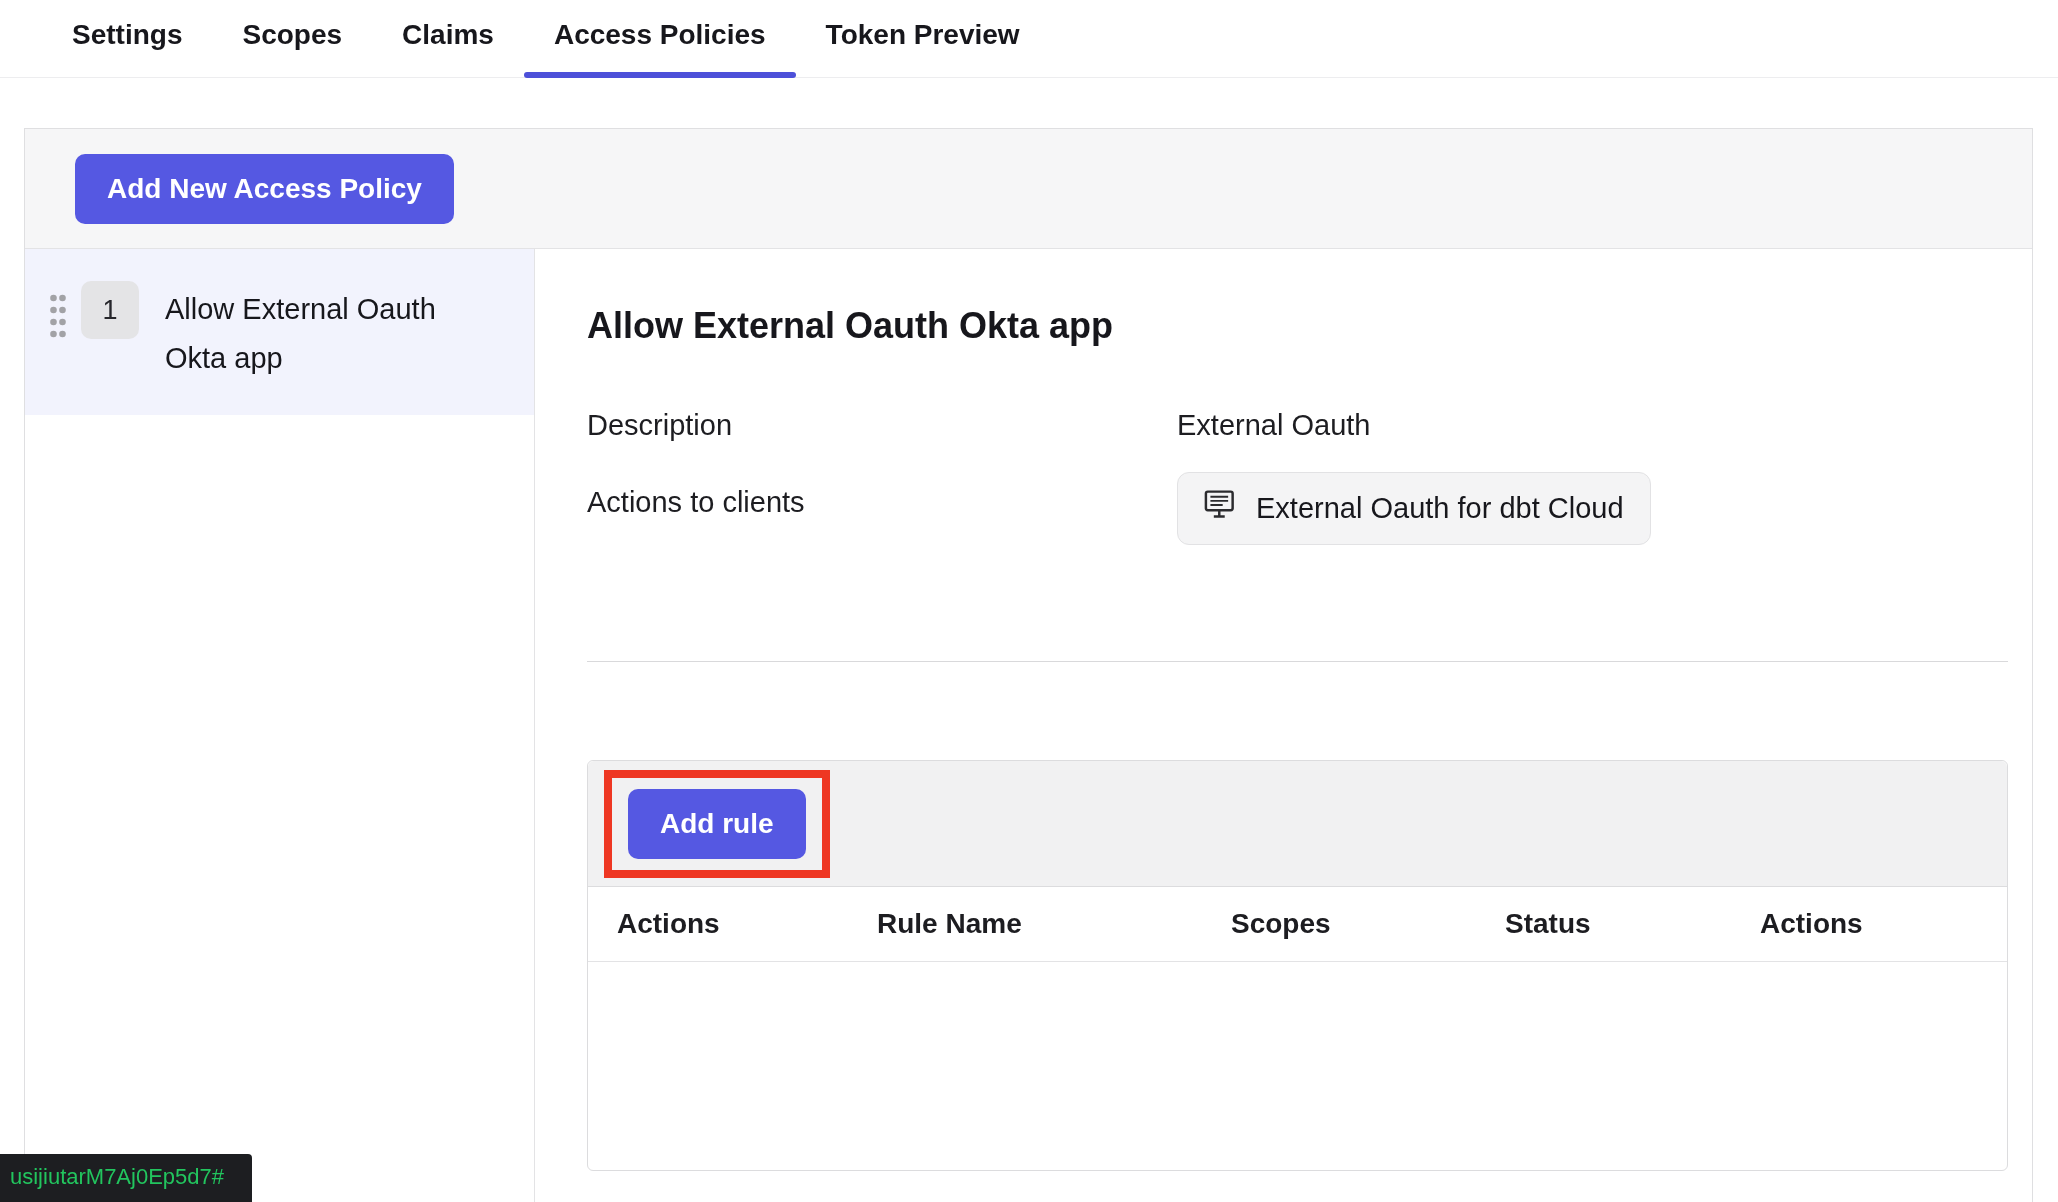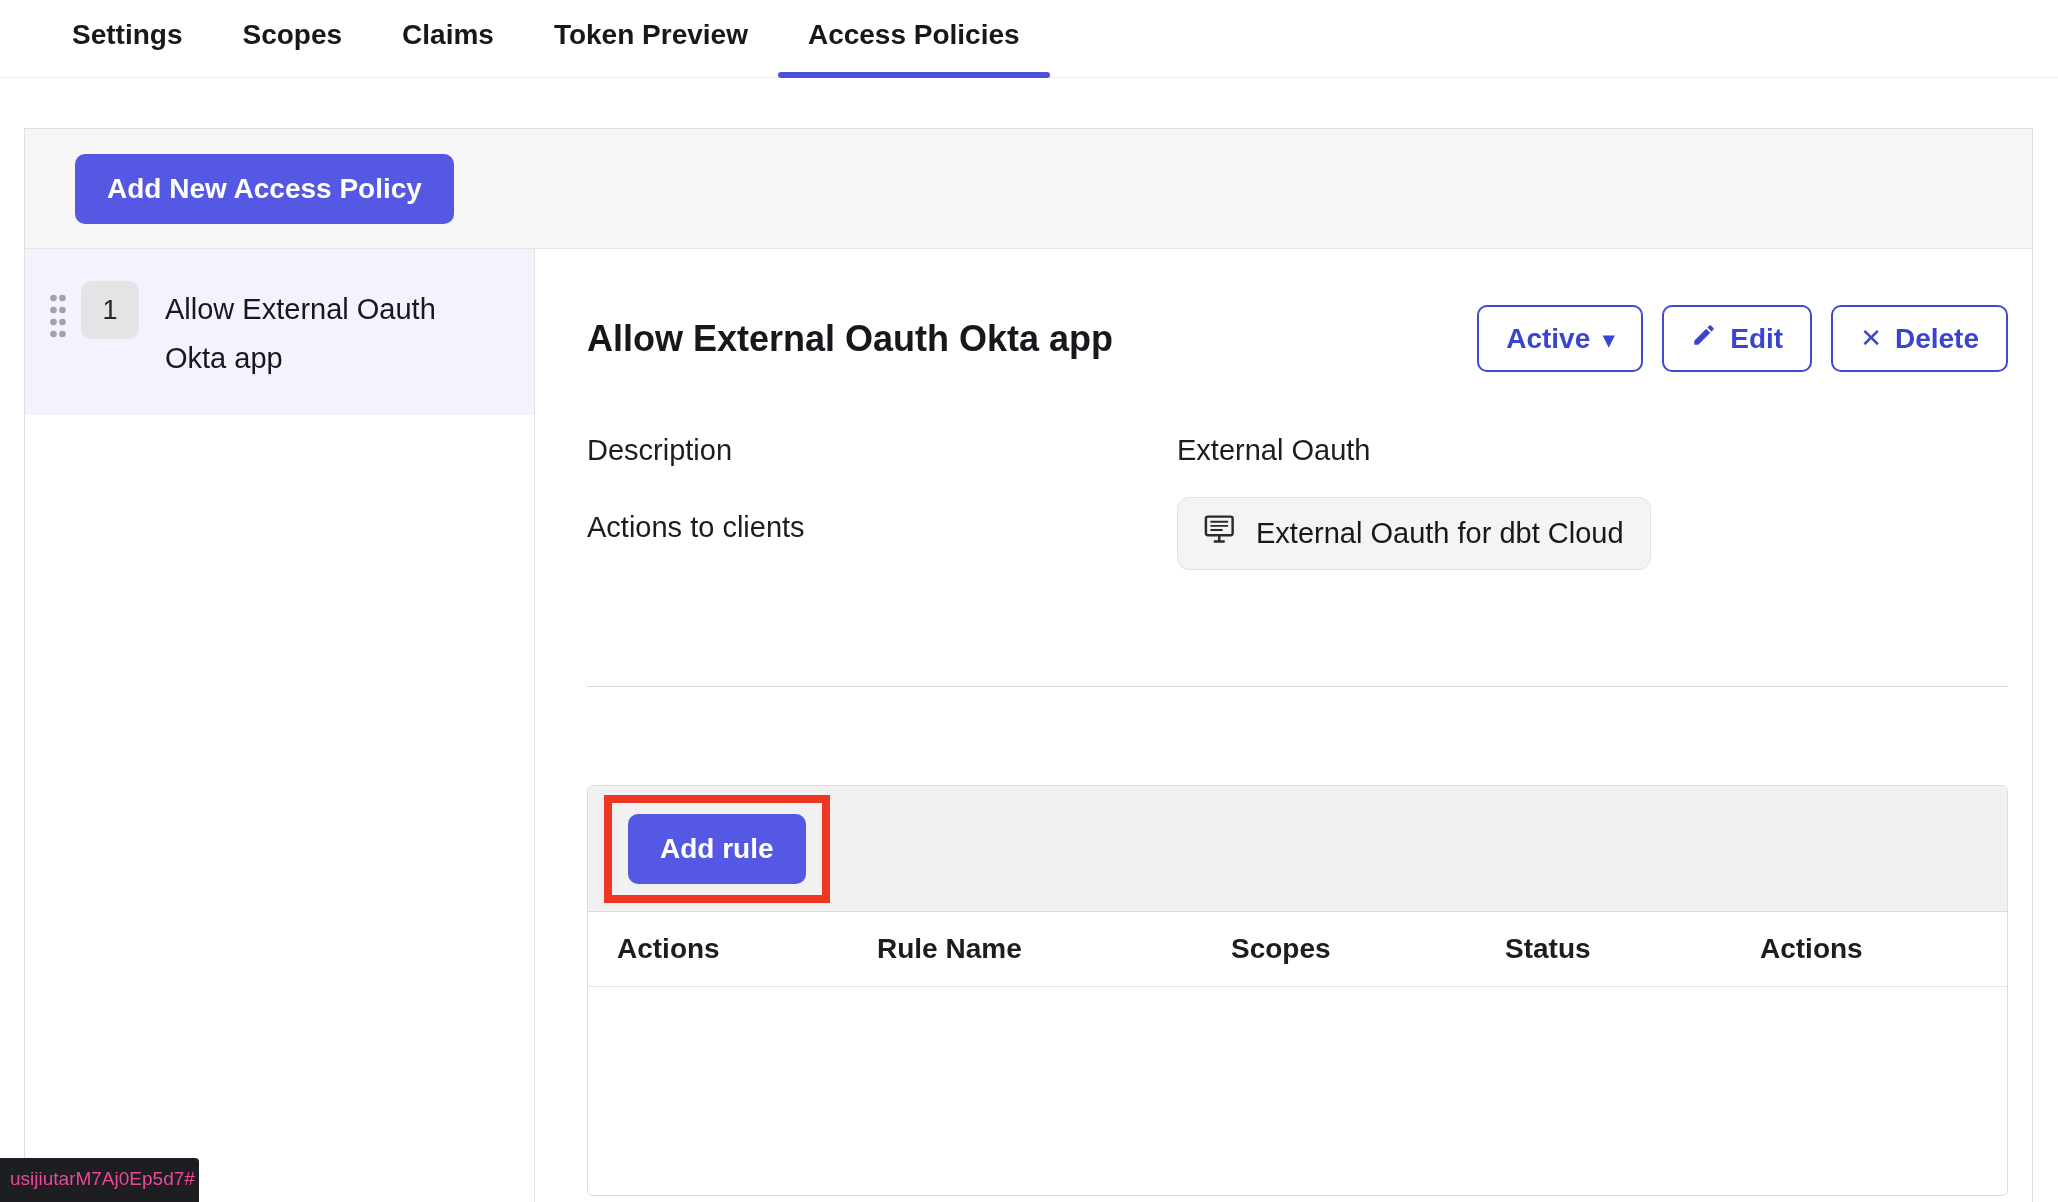--- a/index.html
+++ b/index.html
@@ -188,36 +188,36 @@
     border-bottom: 1px solid #e3e3e5;
   }
   .rules-empty { height: 208px; border-radius: 0 0 6px 6px; }
 
   
   .status-bar {
     position: absolute;
     left: 0;
     bottom: 0;
     background: #1d1e21;
-    color: #ec4899;
-    font-size: 19px;
-    padding: 10px 4px 12px 10px;
+    color: #22c55e;
+    font-size: 22px;
+    padding: 10px 28px 12px 10px;
     border-top-right-radius: 4px;
     white-space: nowrap;
   }
 </style>
 </head>
 <body>
 
 <nav class="tabbar">
   <div class="tab">Settings</div>
   <div class="tab">Scopes</div>
   <div class="tab">Claims</div>
+  <div class="tab active">Access Policies</div>
   <div class="tab">Token Preview</div>
-  <div class="tab active">Access Policies</div>
 </nav>
 
 <section class="panel">
 
   <div class="panel-header">
     <button class="btn-primary">Add New Access Policy</button>
   </div>
 
   <div class="panel-body">
 
@@ -239,38 +239,20 @@
         </span>
         <span class="order-badge">1</span>
         <span class="policy-name">Allow External Oauth Okta app</span>
       </div>
     </aside>
 
     <div class="detail">
 
       <div class="detail-head">
         <h1 class="detail-title">Allow External Oauth Okta app</h1>
-        <div class="btn-group">
-          <button class="btn-outline">
-            <span>Active</span>
-            <span class="caret">▾</span>
-          </button>
-          <button class="btn-outline">
-            <span>
-              <svg width="26" height="26" viewBox="0 0 24 24" aria-hidden="true">
-                <path fill="currentColor" d="M3 17.25V21h3.75L17.8 9.94l-3.75-3.75L3 17.25zM20.7 7.04c.39-.39.39-1.02 0-1.41l-2.34-2.34a.996.996 0 0 0-1.41 0l-1.83 1.83 3.75 3.75 1.83-1.83z"></path>
-              </svg>
-            </span>
-            <span>Edit</span>
-          </button>
-          <button class="btn-outline">
-            <span class="x-glyph">✕</span>
-            <span>Delete</span>
-          </button>
-        </div>
       </div>
 
       <div class="info-grid">
         <div class="info-label">Description</div>
         <div class="info-value">External Oauth</div>
 
         <div class="info-label">Actions to clients</div>
         <div>
           <span class="client-chip">
             <span>

